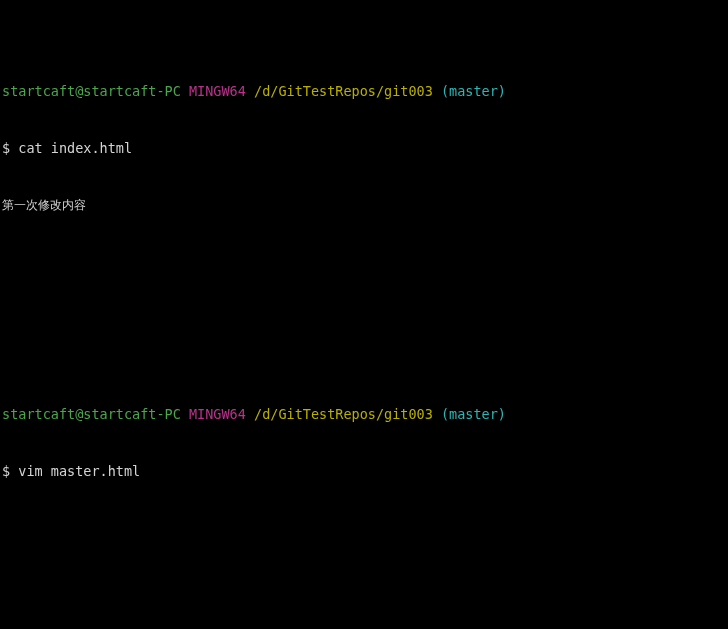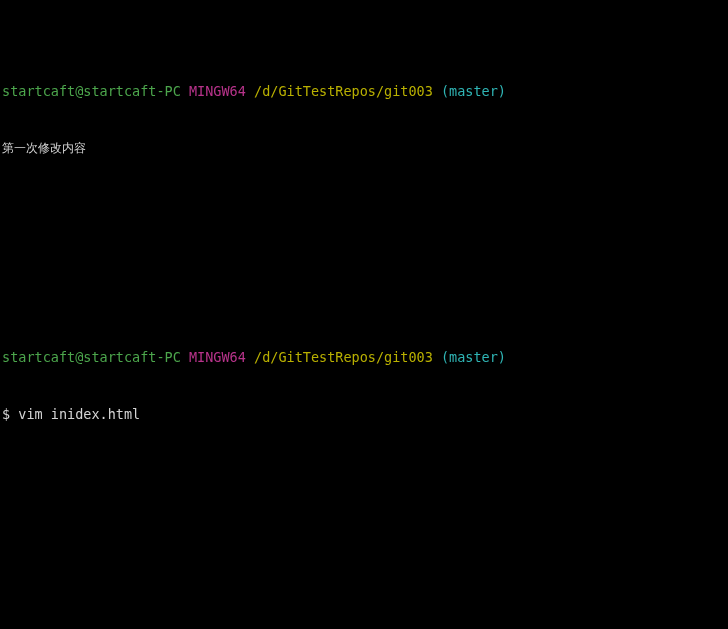--- a/index.html
+++ b/index.html
@@ -38,27 +38,28 @@
   .plain  { color: #d4d4d4; }
   .cjk    { font-family: "DejaVu Sans", sans-serif; font-size: 12px; color: #d4d4d4; }
 </style>
 </head>
 <body>
 
 <div id="terminal">
 
   
   <div class="prompt-line"><span class="user">startcaft@startcaft-PC</span><span class="plain"> </span><span class="mingw">MINGW64</span><span class="plain"> </span><span class="path">/d/GitTestRepos/git003</span><span class="plain"> </span><span class="branch">(master)</span></div>
+  <div class="line plain">$ cat index.html</div>
   <div class="line cjk">第一次修改内容</div>
   <div class="blank"></div>
   <div class="blank"></div>
 
   
   <div class="prompt-line"><span class="user">startcaft@startcaft-PC</span><span class="plain"> </span><span class="mingw">MINGW64</span><span class="plain"> </span><span class="path">/d/GitTestRepos/git003</span><span class="plain"> </span><span class="branch">(master)</span></div>
-  <div class="line plain">$ vim inidex.html</div>
+  <div class="line plain">$ vim master.html</div>
   <div class="blank"></div>
   <div class="blank"></div>
 
   
   
   
   
   
 
   

